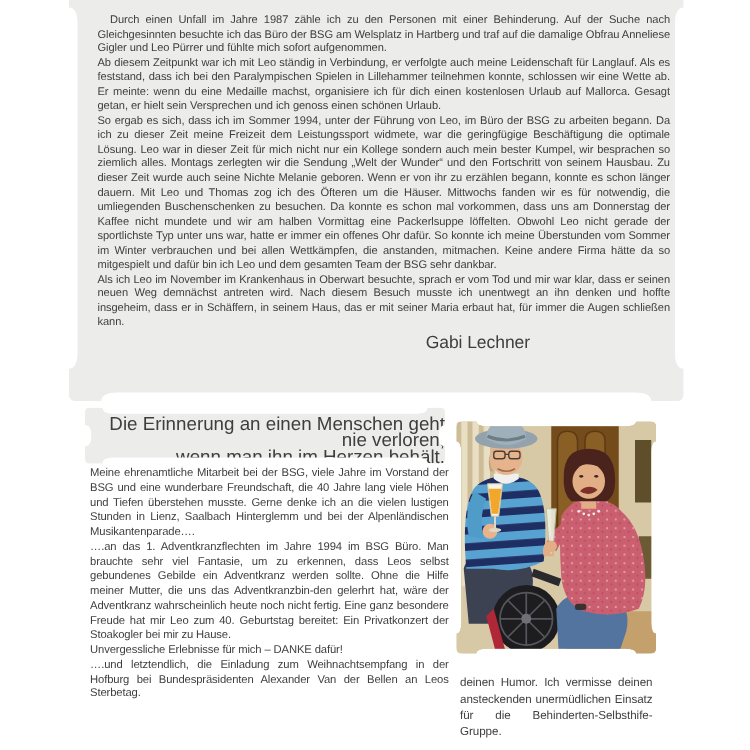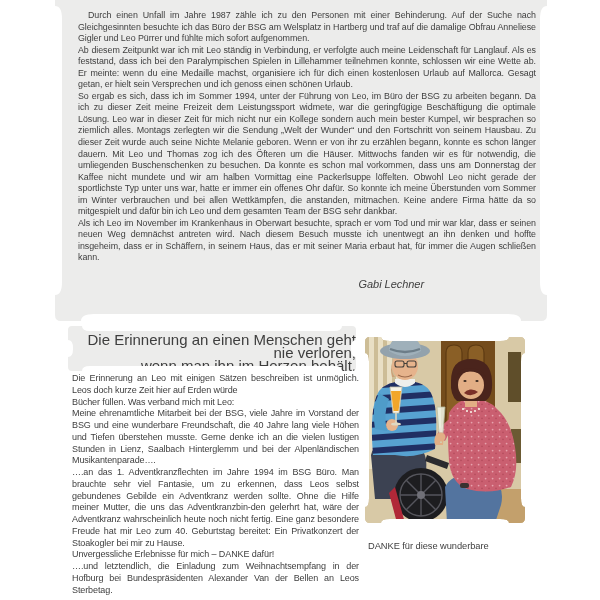--- a/index.html
+++ b/index.html
@@ -15,22 +15,22 @@
   #quote-box{left:68px;top:326px;width:288px;height:45px;}
   
   .memoir-text{
     position:absolute;left:23px;top:30px;width:458px;
     font-size:8.9px;line-height:11.55px;letter-spacing:-0.05px;
     text-align:justify;
   }
   .memoir-text p{margin:0;}
   .memoir-text p.indent{text-indent:10px;}
   .signature{
-    display:block;margin-top:15px;text-align:right;padding-right:112px;
-    font-style:italic;font-size:11px;
+    display:block;margin-top:4px;text-align:right;padding-right:112px;
+    font-size:14px;
   }
   
   .quote-text{
     position:absolute;left:0;top:7px;width:100%;
     font-size:15px;line-height:13px;text-align:right;white-space:pre-line;
   }
   
   .tribute-col{
     position:absolute;left:72px;top:373px;width:287px;
     font-size:9px;line-height:11.75px;letter-spacing:-0.1px;
@@ -65,22 +65,20 @@
       <span class="signature">Gabi Lechner</span>
     </div>
   </div>
 
   <div class="plaque" id="quote-box" style="clip-path: path(&quot;M 0 4 Q 0 0 4 0 L 14 0 Q 14 5 22 5 L 266 5 Q 274 5 274 0 L 284 0 Q 288 0 288 4 L 288 14 Q 283 14 283 22 L 283 23 Q 283 31 288 31 L 288 41 Q 288 45 284 45 L 274 45 Q 274 40 266 40 L 22 40 Q 14 40 14 45 L 4 45 Q 0 45 0 41 L 0 31 Q 5 31 5 23 L 5 22 Q 5 14 0 14 Z&quot;);">
     <div class="quote-text">Die Erinnerung an einen Menschen geht nie verloren,
 wenn man ihn im Herzen behält.</div>
   </div>
 
   <div class="tribute-col">
-    <p>Die Erinnerung an Leo mit einigen Sätzen beschreiben ist unmöglich. Leos doch kurze Zeit hier auf Erden würde
-Bücher füllen. Was verband mich mit Leo:</p>
     <p>Meine ehrenamtliche Mitarbeit bei der BSG, viele Jahre im Vorstand der BSG und eine wunderbare Freundschaft, die 40 Jahre lang viele Höhen und Tiefen überstehen musste. Gerne denke ich an die vielen lustigen Stunden in Lienz, Saalbach Hinterglemm und bei der Alpenländischen Musikantenparade….</p>
     <p>….an das 1. Adventkranzflechten im Jahre 1994 im BSG Büro. Man brauchte sehr viel Fantasie, um zu erkennen, dass Leos selbst gebundenes Gebilde ein Adventkranz werden sollte. Ohne die Hilfe meiner Mutter, die uns das Adventkranzbin-den gelerhrt hat, wäre der Adventkranz wahrscheinlich heute noch nicht fertig. Eine ganz besondere Freude hat mir Leo zum 40. Geburtstag bereitet: Ein Privatkonzert der Stoakogler bei mir zu Hause.</p>
     <p>Unvergessliche Erlebnisse für mich – DANKE dafür!</p>
     <p>….und letztendlich, die Einladung zum Weihnachtsempfang in der Hofburg bei Bundespräsidenten Alexander Van der Bellen an Leos Sterbetag.</p>
   </div>
 
   <div class="photo" title="Mann mit Hut und gestreiftem Pullover im Rollstuhl mit Sektglas neben lächelnder Frau in rosa Oberteil" style="clip-path: path(&quot;M 0 5 Q 0 0 5 0 L 16 0 Q 16 4 25 4 L 135 4 Q 144 4 144 0 L 155 0 Q 160 0 160 5 L 160 16 Q 156 16 156 25 L 156 161 Q 156 170 160 170 L 160 181 Q 160 186 155 186 L 144 186 Q 144 182 135 182 L 25 182 Q 16 182 16 186 L 5 186 Q 0 186 0 181 L 0 170 Q 4 170 4 161 L 4 25 Q 4 16 0 16 Z&quot;);">
     <svg width="160" height="186" viewBox="0 0 160 186" xmlns="http://www.w3.org/2000/svg">
       <defs>
         <pattern id="patCurtain" width="9" height="10" patternUnits="userSpaceOnUse">
@@ -194,16 +192,17 @@
           <ellipse cx="112" cy="44" rx="1.6" ry="1.1"></ellipse>
         </g>
         <path d="M99 56 Q106 61 113 55 Q110 52 105 52.5 Q101 53 99 56 Z" fill="#7a2f28"></path>
 
         <rect x="95" y="146" width="9" height="5" rx="2" fill="#3a3230"></rect>
       </g>
     </svg>
   </div>
 
   <div class="right-col">
+    <p>deinen Humor. Ich vermisse deinen ansteckenden unermüdlichen Einsatz für die Behinderten-Selbsthife-Gruppe.</p>
     <p>DANKE für diese wunderbare</p>
   </div>
 
 </div>
 
 </body></html>

